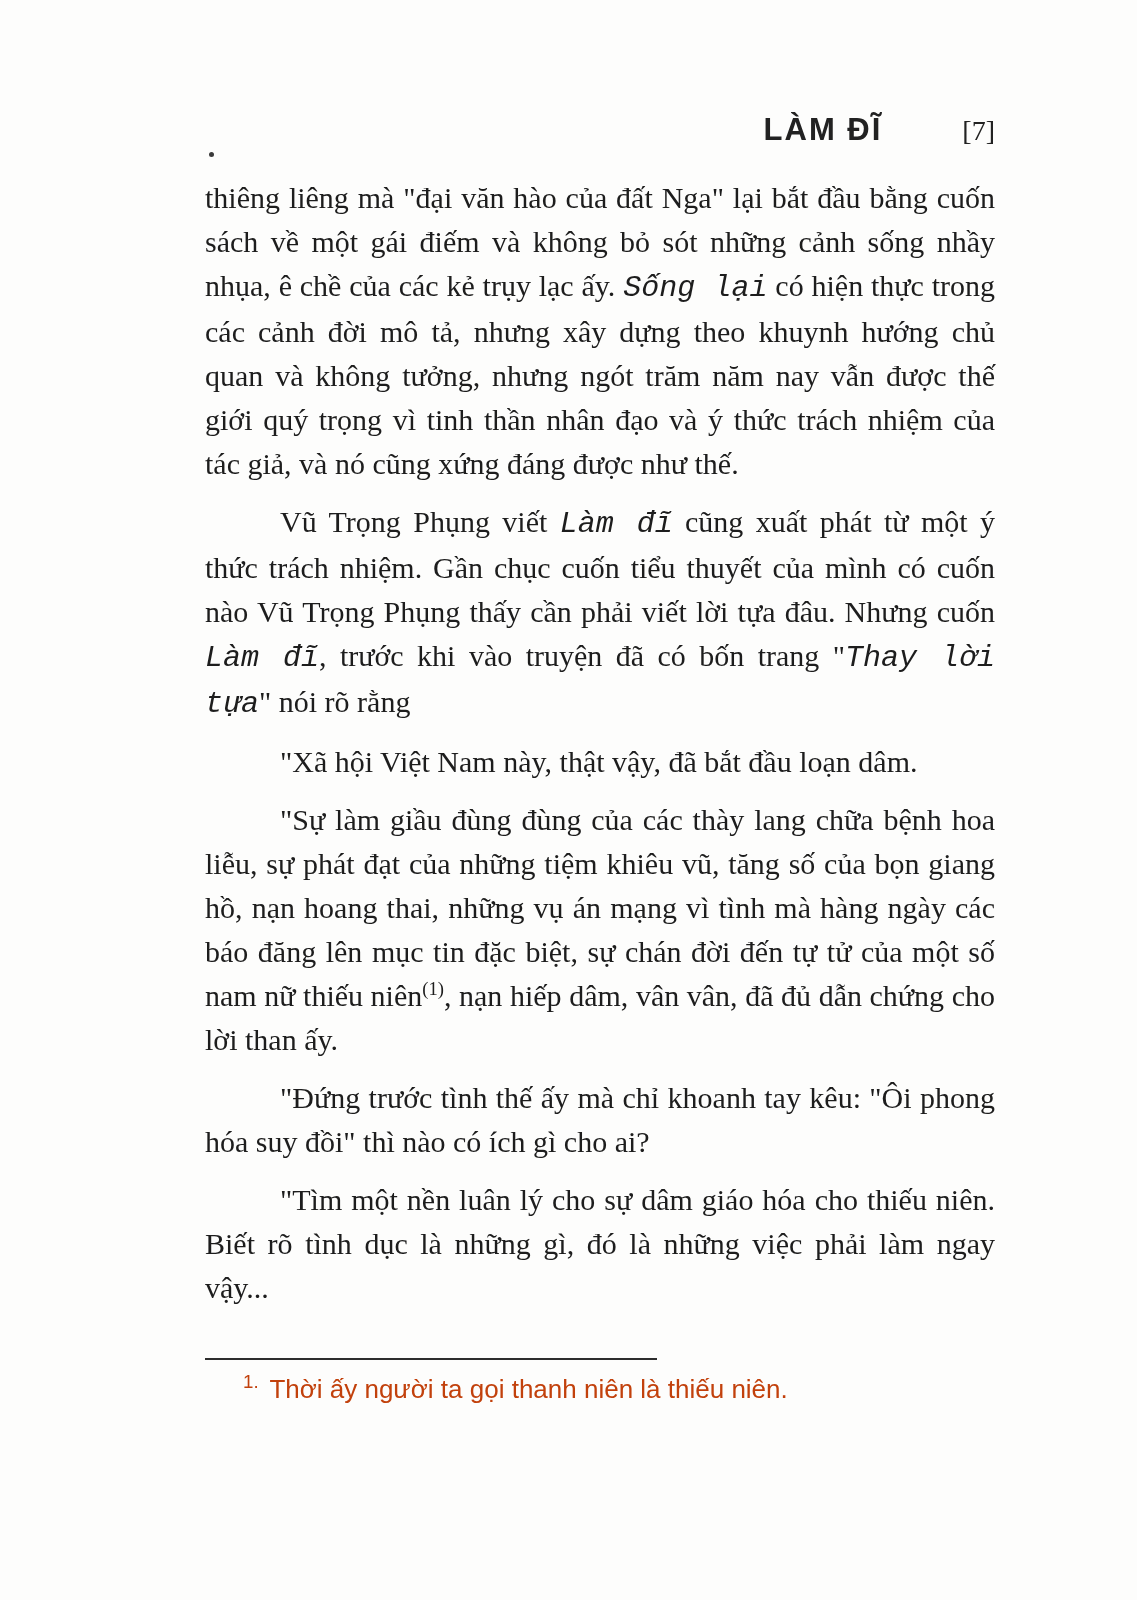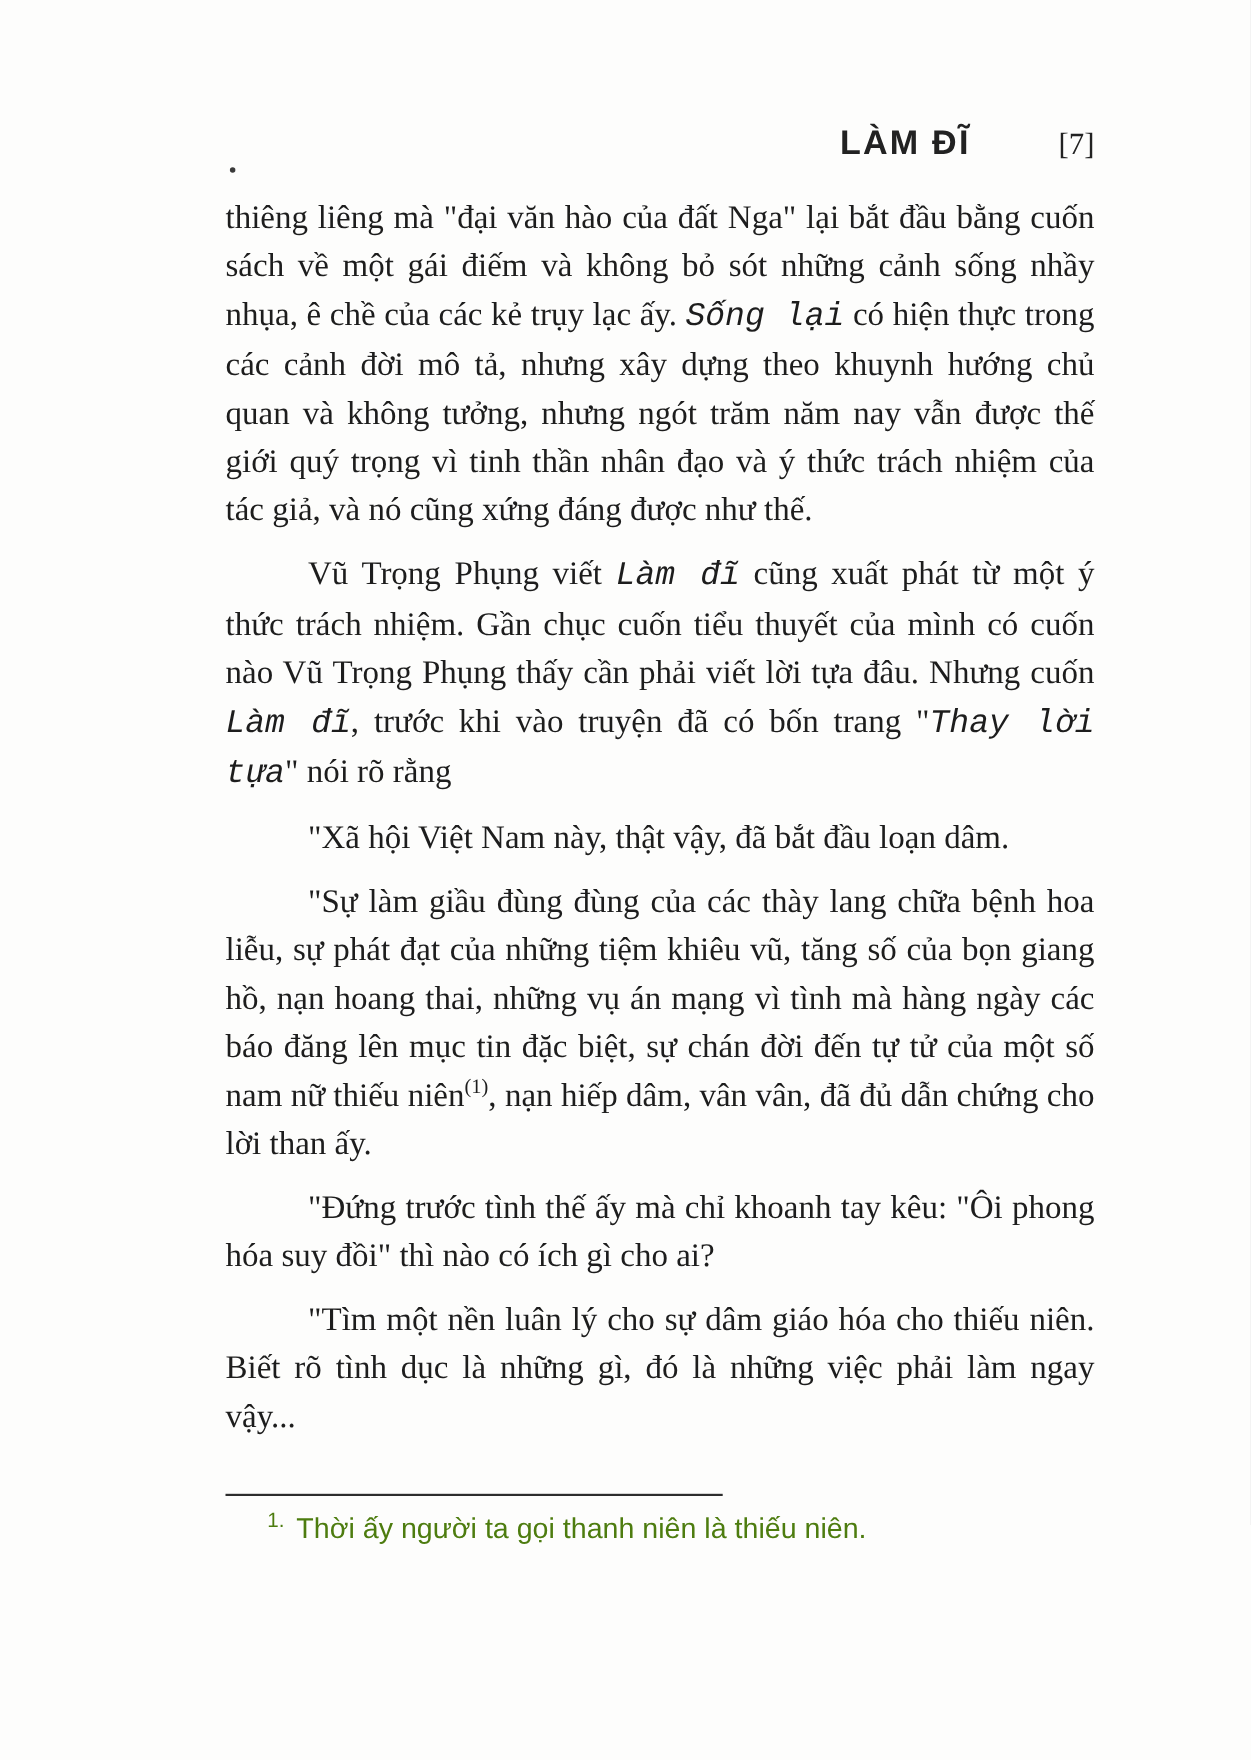--- a/index.html
+++ b/index.html
@@ -77,21 +77,21 @@
     width: 790px;
   }
   .footnote-rule {
     width: 452px;
     height: 2px;
     background: #2d2d2d;
   }
   .footnote {
     font-family: "Liberation Sans", sans-serif;
     font-size: 26px;
-    color: #4d7c0f;
+    color: #c2410c;
     margin: 14px 0 0 38px;
   }
   .footnote sup {
     font-size: 0.72em;
     line-height: 0;
     margin-right: 4px;
   }
 </style>
 </head>
 <body>

